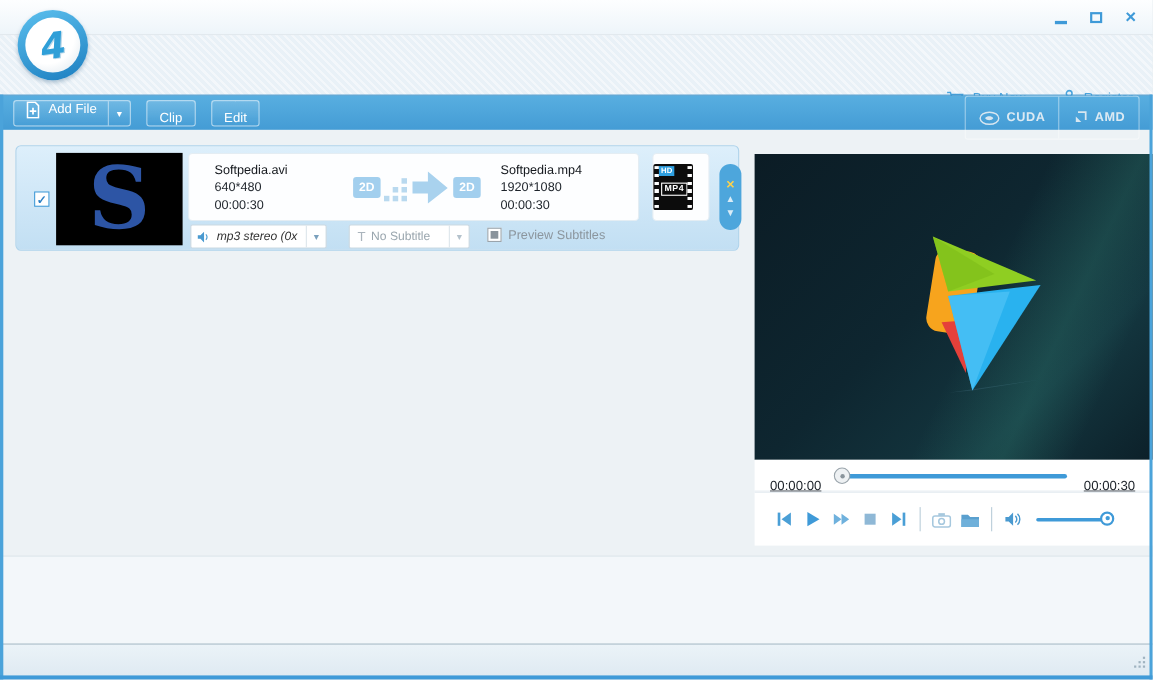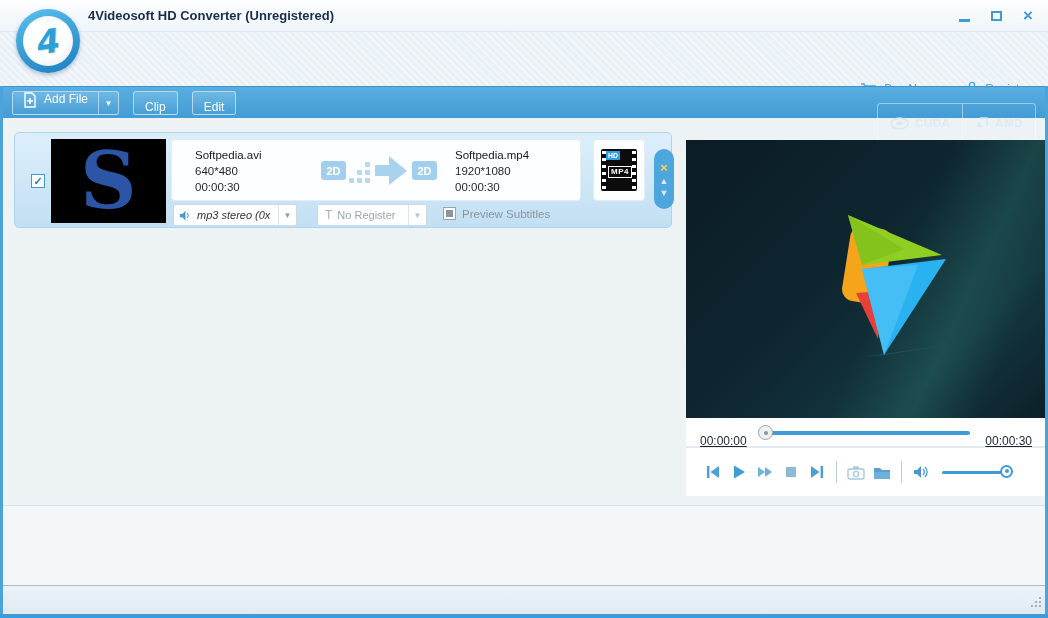--- a/index.html
+++ b/index.html
@@ -39,21 +39,21 @@
     background:linear-gradient(#58aee0,#449cd5); border-top:1px solid #3c93cc; }
   .tbleft { position:absolute; left:12px; top:4px; display:flex; gap:14px; }
   .tb-btn { display:flex; align-items:center; gap:7px; height:24px; padding:0 11px;
     border:1px solid rgba(255,255,255,.55); border-radius:3px; color:#fff; font-size:12px;
     background:linear-gradient(rgba(255,255,255,.16),rgba(255,255,255,0)); cursor:pointer;flex-direction:column; }
   .tb-split { display:flex; height:24px; border:1px solid rgba(255,255,255,.55); border-radius:3px;
     background:linear-gradient(rgba(255,255,255,.16),rgba(255,255,255,0)); }
   .tb-split .main { display:flex; align-items:flex-start; gap:7px; padding:0 10px; color:#fff; font-size:12px; cursor:pointer; }
   .tb-split .arrow { display:flex; align-items:center; justify-content:center; width:20px;
     border-left:1px solid rgba(255,255,255,.5); color:#fff; font-size:8px; cursor:pointer; }
-  .tbright { position:absolute; right:12px; top:16px; display:flex; height:40px;
+  .tbright { position:absolute; right:12px; top:0; display:flex; height:40px;
     border:1px solid rgba(255,255,255,.45); border-radius:3px;margin-left:17px; }
   .gpu-half { display:flex; align-items:center; gap:6px; padding:0 12px; color:#dcEAF3; color:#dceaf3;
     font-size:11.5px; font-weight:bold; letter-spacing:.5px; cursor:pointer; }
   .gpu-half + .gpu-half { border-left:1px solid rgba(255,255,255,.45); }
 
   
   .filerow { position:absolute; left:14px; top:132px; width:658px; height:96px; border-radius:5px;
     background:linear-gradient(#ddeffb,#c2dff3); border:1px solid #aed3ec; }
   .fr-check { position:absolute; left:16px; top:41px; width:14px; height:14px; background:#fff;
     border:1px solid #3f9ad8; display:flex; align-items:center; justify-content:center;
@@ -65,21 +65,21 @@
     border:1px solid #e4edf3; border-radius:4px; }
   .meta { position:absolute; top:7px; font-size:11.5px; color:#1e242b; line-height:16px; white-space:nowrap; }
   .meta .nm { color:#14181d; }
   .src-meta { left:23px; }
   .out-meta { left:283px; }
   .badge2d { position:absolute; top:21px; width:25px; height:19px; border-radius:3px; background:#a2cfee;
     color:#fff; font-size:11px; font-weight:bold; display:flex; align-items:center; justify-content:center; }
   .badge-a { left:149px; } .badge-b { left:240px; }
   .dotsarrow { position:absolute; left:177px; top:12px; }
   .fr-format { position:absolute; left:578px; top:6px; width:52px; height:62px; background:#fdfeff;
-    border:1px solid #e4edf3; border-radius:4px; display:flex; align-items:center; justify-content:center; }
+    border:1px solid #e4edf3; border-radius:4px; display:flex; align-items:center; }
   .film { position:relative; width:36px; height:42px; background:#0c0c0c; border-radius:2px; }
   .film::before,.film::after { content:""; position:absolute; top:2px; bottom:2px; width:4px;
     background:repeating-linear-gradient(#fff 0 3px, #0c0c0c 3px 7px); }
   .film::before { left:1px; } .film::after { right:1px; }
   .film .hd { position:absolute; left:5px; top:2px; background:#2e9fe0; color:#fff; font-size:7px;
     font-weight:bold; padding:0 2px; line-height:9px; }
   .film .fmt { position:absolute; left:7px; top:17px; color:#fff; font-size:8px; font-weight:bold;
     border:1px solid #fff; padding:0 2px; line-height:10px; letter-spacing:.5px; }
   .fr-pill { position:absolute; left:639px; top:16px; width:20px; height:60px; border-radius:10px;
     background:#4da6dc; display:flex; flex-direction:column; align-items:center; justify-content:center; gap:2px; }
@@ -143,21 +143,20 @@
   .frame-left  { position:absolute; left:0; top:86px; width:3px; height:532px; background:#4ba3da; z-index:9; }
   .frame-right { position:absolute; right:0; top:86px; width:3px; height:532px; background:#4ba3da; z-index:9; }
   .frame-bottom{ position:absolute; left:0; top:614px; width:1048px; height:4px; background:#3f9ad8; z-index:9; }
 </style>
 </head>
 <body>
 
 <div id="window">
 
   <div class="titlebar">
-    <div class="title">4Videosoft HD Converter (Unregistered)</div>
     <div class="winbtns">
       <div class="wb">
           <span class="wb-min-glyph"></span>
         </div>
       <div class="wb">
           <span class="wb-max-glyph"></span>
         </div>
       <div class="wb">
           <span class="wb-close-glyph">×</span>
         </div>
@@ -287,21 +286,21 @@
     <div class="mini-select audio-select">
       <svg width="13" height="13" viewBox="0 0 16 16" style="margin-left:5px;flex:none">
         <polygon points="1,6 4,6 8,2 8,14 4,10 1,10" fill="#4a9ad0"></polygon>
         <path d="M10 5 a4 4 0 0 1 0 6" fill="none" stroke="#4a9ad0" stroke-width="1.3"></path>
       </svg>
       <span class="txt">mp3 stereo (0x</span>
       <span class="arr">▼</span>
     </div>
     <div class="mini-select sub-select">
       <span class="sub-t">T</span>
-      <span class="txt">No Register</span>
+      <span class="txt">No Subtitle</span>
       <span class="arr">▼</span>
     </div>
     <div class="forced">
       <span class="box">
           <i></i>
         </span>
       <span class="lbl">Preview Subtitles</span>
     </div>
   </div>
 

